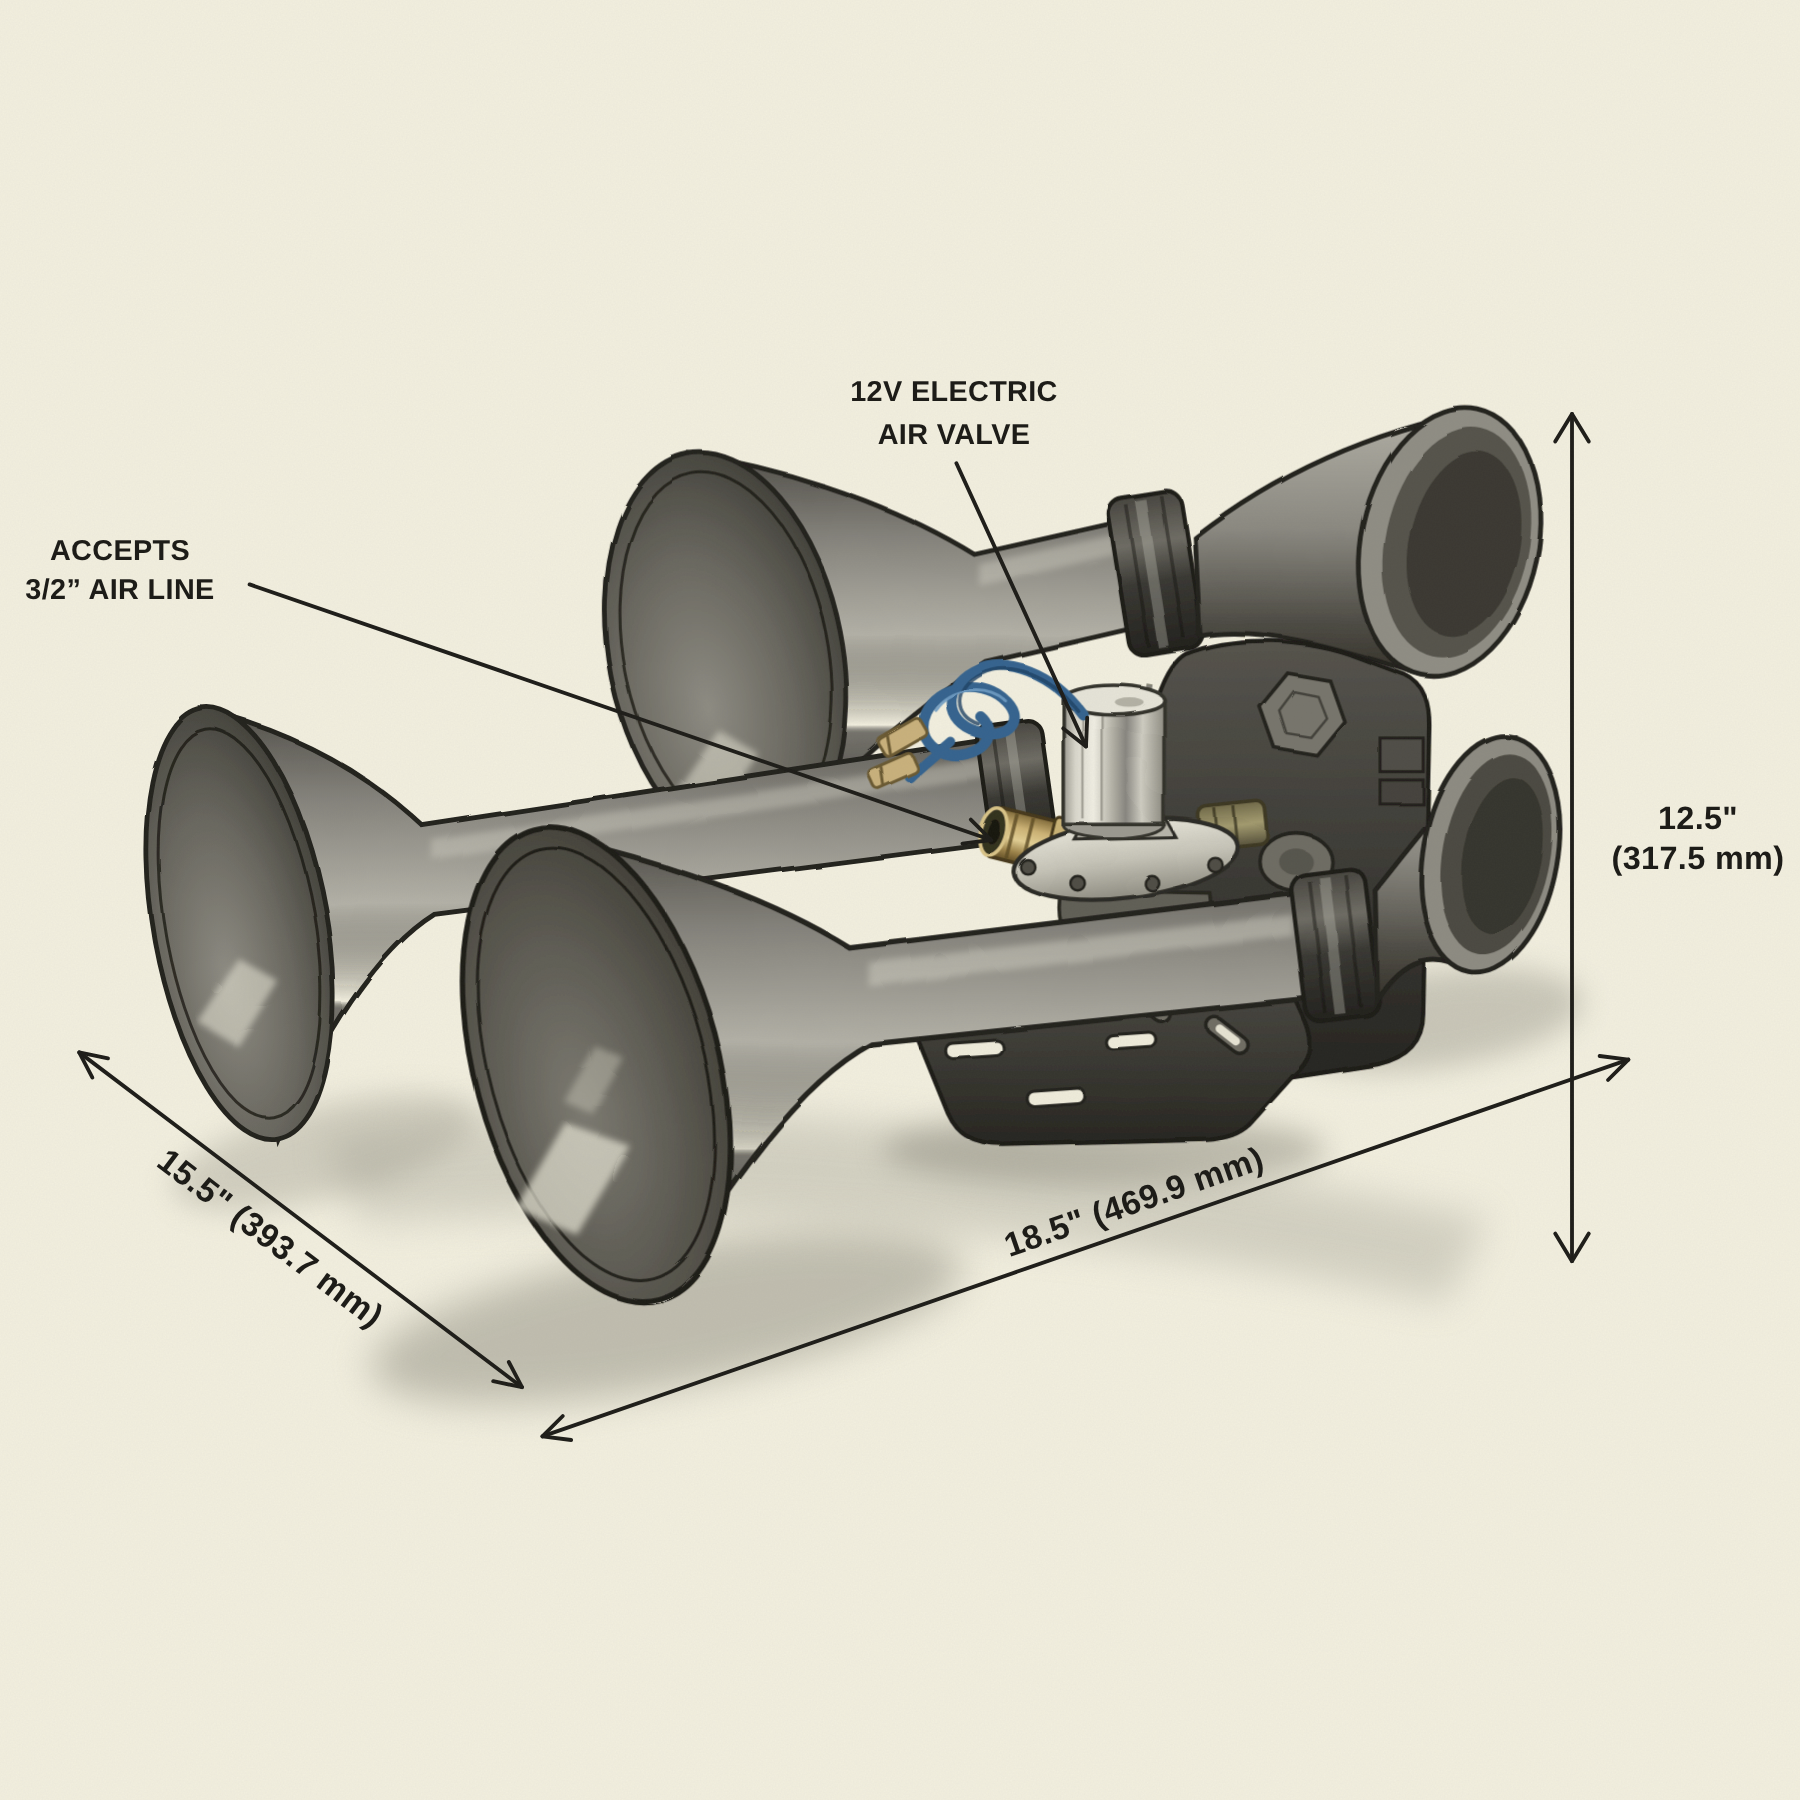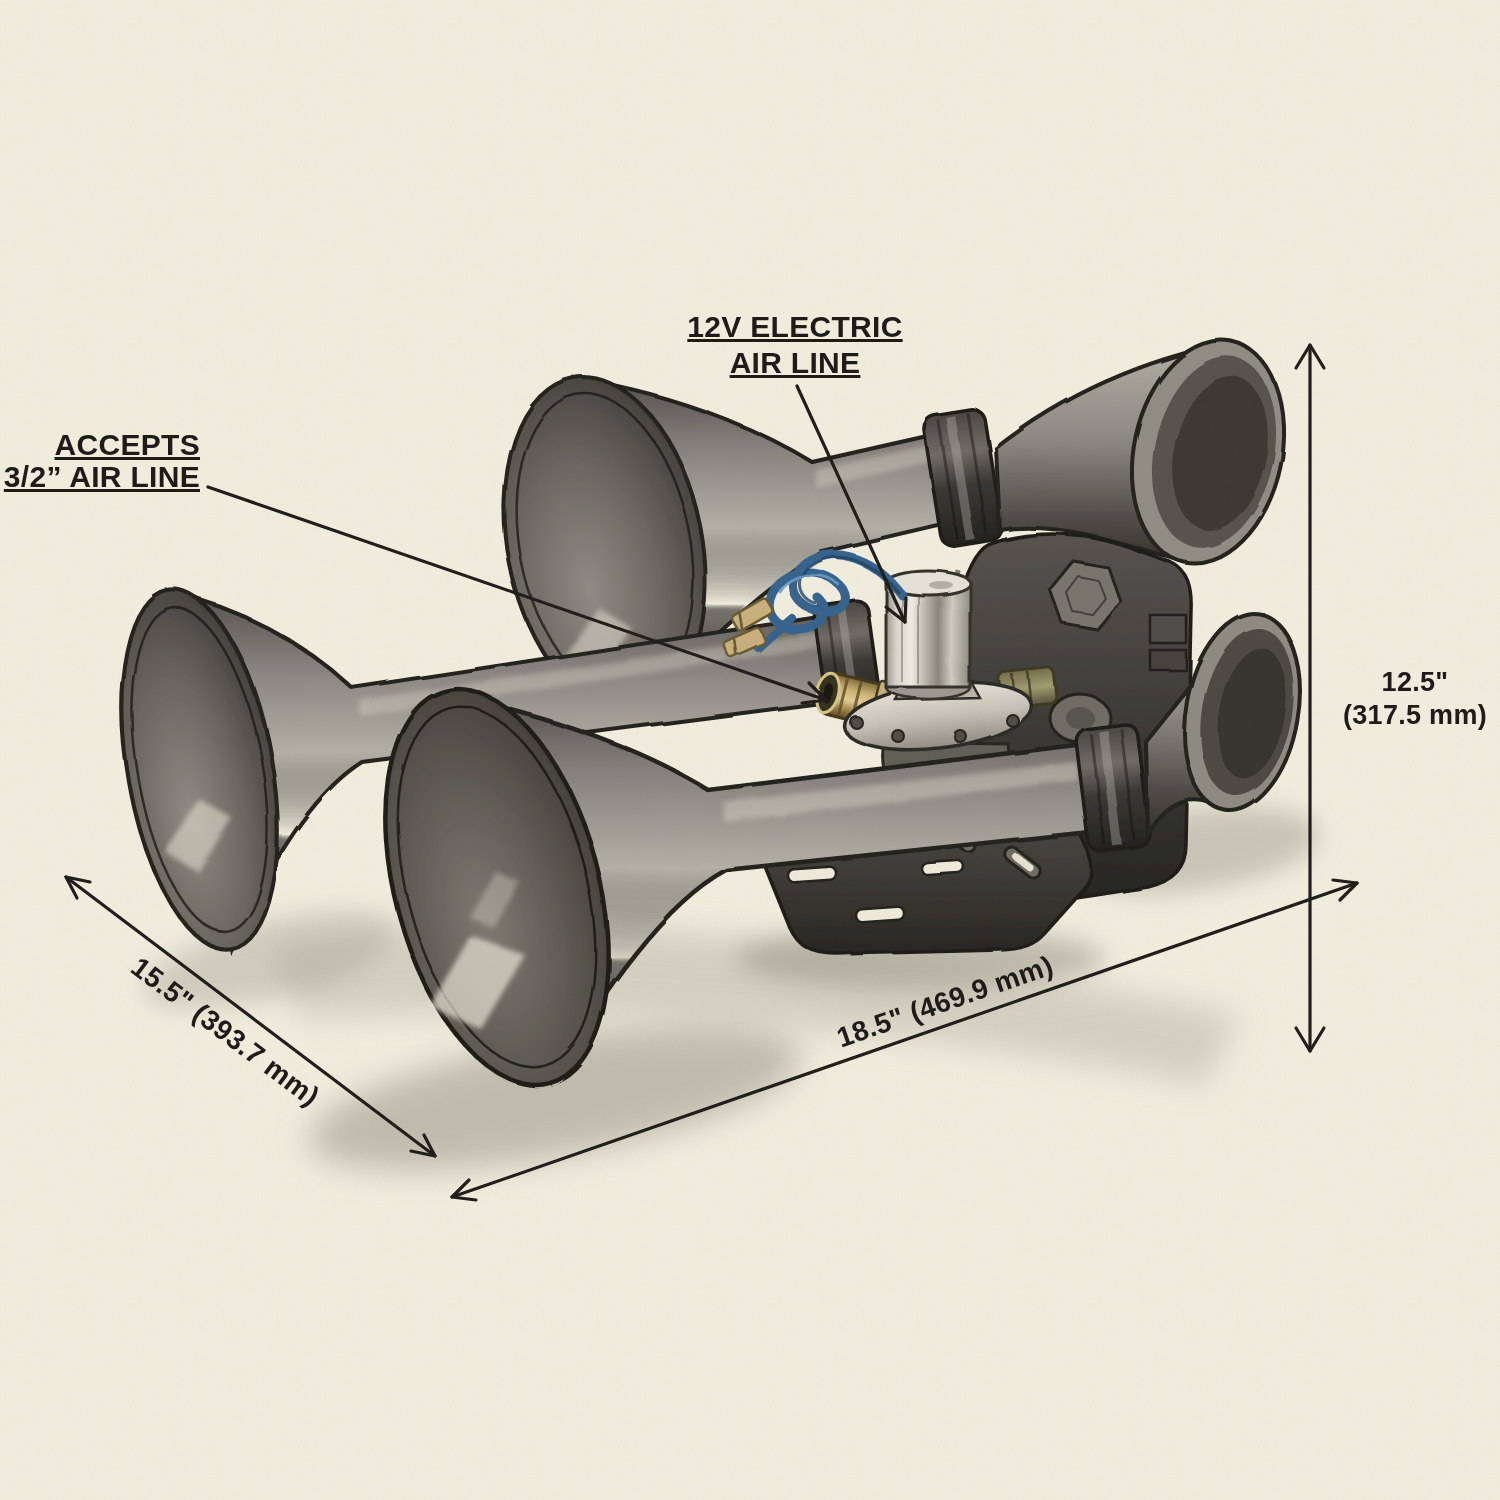--- a/index.html
+++ b/index.html
@@ -12,23 +12,23 @@
   }
   .stage{position:absolute;inset:0;width:1500px;height:1500px;}
   svg.art{position:absolute;left:0;top:0;}
   .label{
     position:absolute;
     font-weight:700;
     color:#1d1c18;
     letter-spacing:.3px;
     white-space:nowrap;
   }
-  .callout{font-size:30px;line-height:34px;text-decoration:underline;}
+  .callout{font-size:24px;line-height:34px;}
   .lbl-air-valve{left:595px;top:309px;width:400px;text-align:center;line-height:36px;}
-  .lbl-air-line{left:0px;top:429px;width:200px;text-align:right;line-height:32px;}
+  .lbl-air-line{left:0px;top:444px;width:200px;text-align:center;line-height:32px;}
   .dim{font-size:27px;}
   .dim-height{left:1322px;top:666px;width:186px;text-align:center;line-height:33px;}
   .dim-length{left:945px;top:1002px;font-size:28px;transform:translate(-50%,-50%) rotate(-19.2deg);}
   .dim-depth{left:225px;top:1032px;font-size:28px;transform:translate(-50%,-50%) rotate(37deg);}
   .line2{display:block;}
 </style>
 </head>
 <body>
 
 <div class="stage">
@@ -267,21 +267,21 @@
     <line x1="66" y1="877" x2="435" y2="1156"></line>
     <polyline points="77,898 66,877 90,882"></polyline>
     <polyline points="424,1135 435,1156 411,1151"></polyline>
   </g>
 
   <rect x="0" y="0" width="1500" height="1500" filter="url(#paper)"></rect>
 </svg>
 
 <div class="label callout lbl-air-valve">
   <span>12V ELECTRIC</span>
-  <span class="line2">AIR LINE</span>
+  <span class="line2">AIR VALVE</span>
 </div>
 
 <div class="label callout lbl-air-line">
   <span>ACCEPTS</span>
   <span class="line2">3/2” AIR LINE</span>
 </div>
 
 <div class="label dim dim-height">
   <span>12.5"</span>
   <span class="line2">(317.5 mm)</span>

